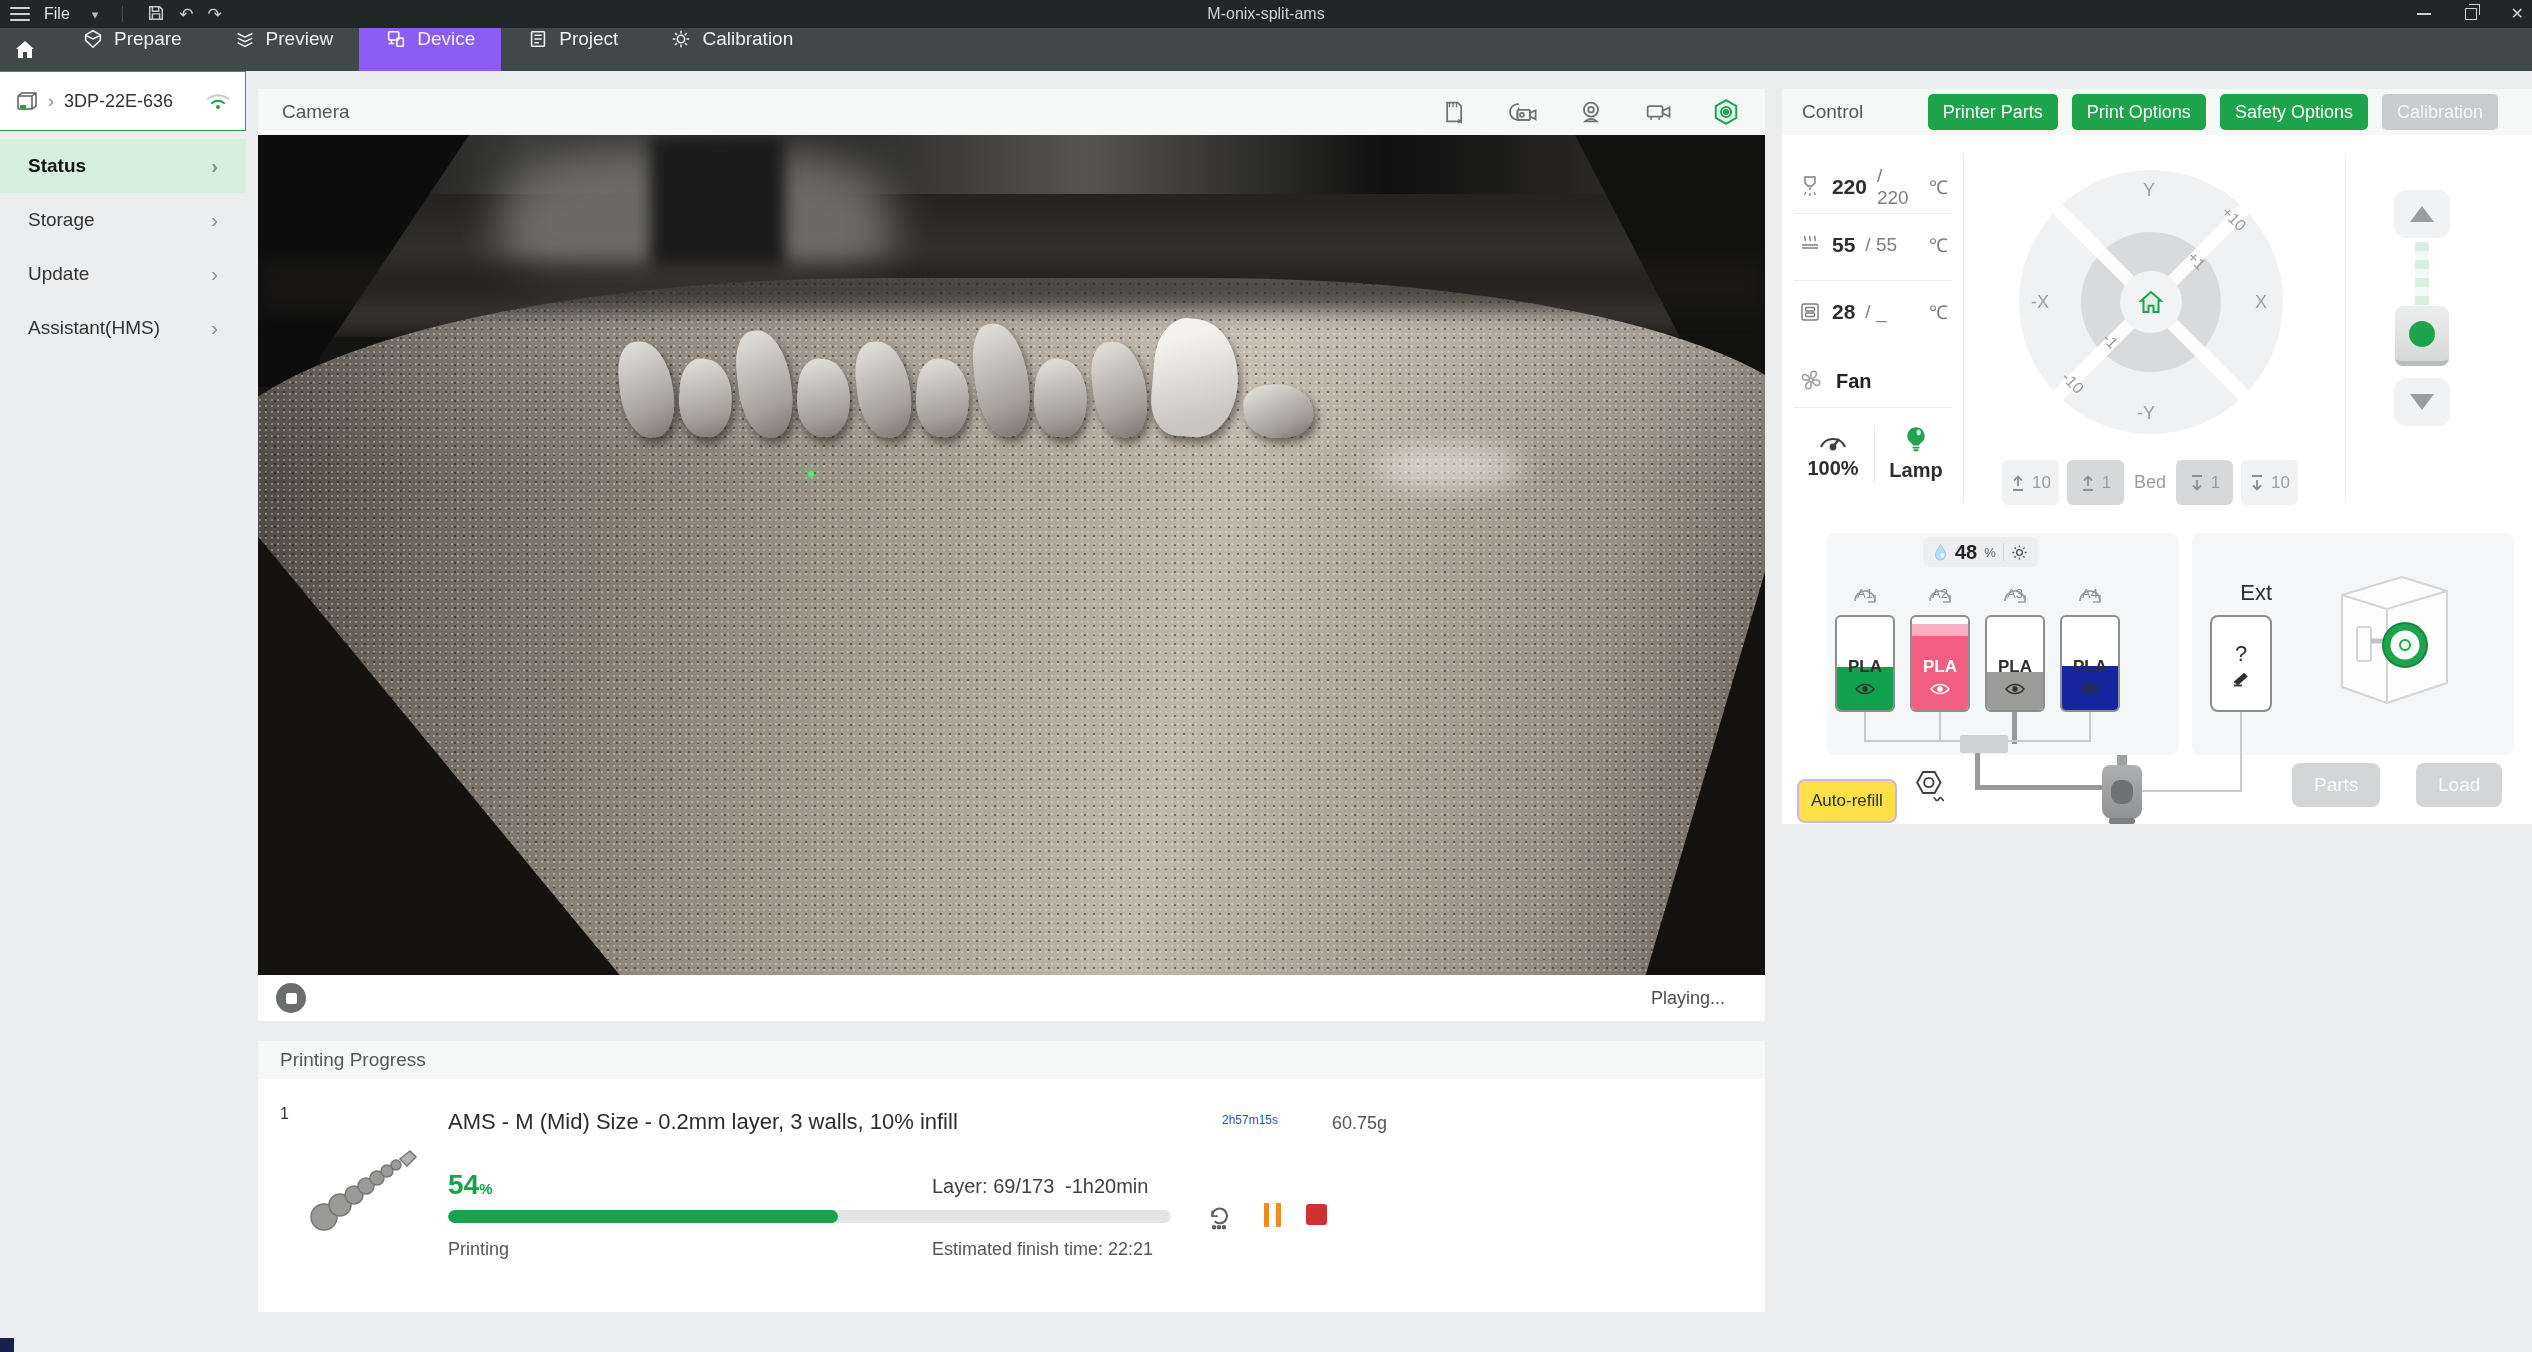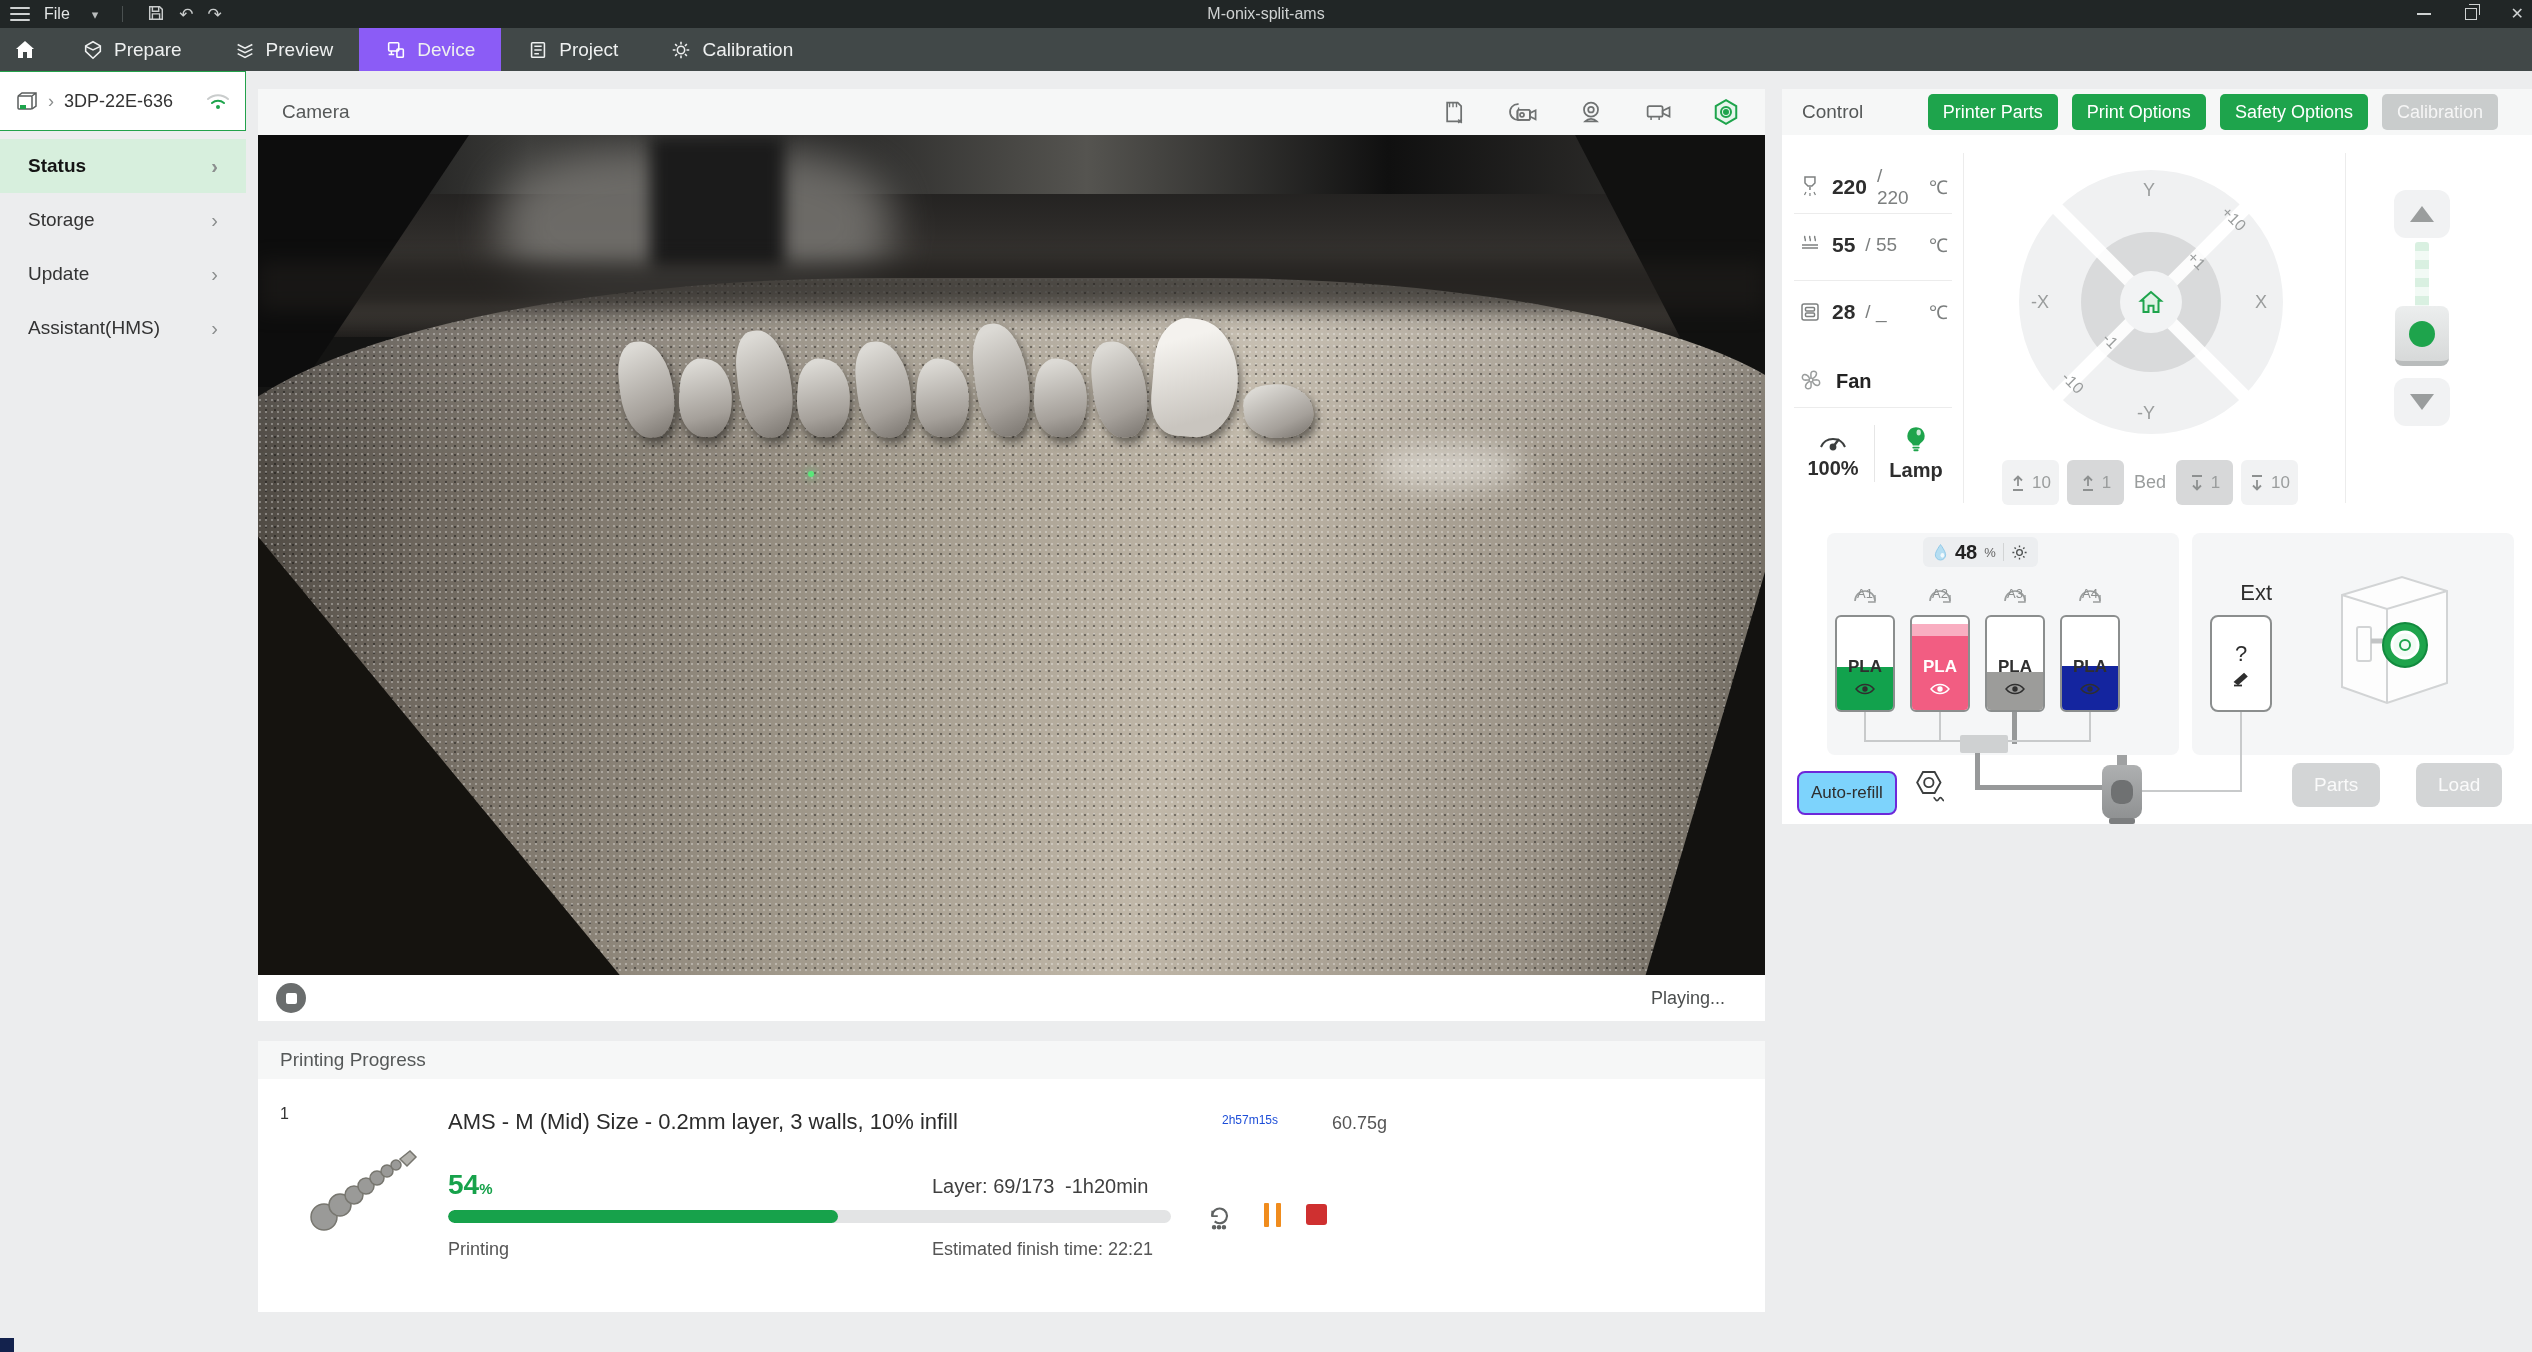--- a/index.html
+++ b/index.html
@@ -19,21 +19,21 @@
   .win-btns { position:absolute; right:8px; top:0; height:28px; display:flex; align-items:center; gap:34px; }
   .win-min { width:14px; height:2px; background:#cfd2d2; }
   .win-restore { width:12px; height:12px; border:1.5px solid #cfd2d2; position:relative; }
   .win-restore:before { content:''; position:absolute; left:3px; top:-5px; width:10px; height:10px; border:1.5px solid #cfd2d2; border-left:none; border-bottom:none; }
   .win-close { color:#cfd2d2; font-size:16px; line-height:1; }
 
   
   #tabbar { position:absolute; left:0; top:28px; width:2532px; height:43px; background:#414848; display:flex; align-items:stretch; }
   .home-slot { width:50px; display:flex; align-items:center; justify-content:center; }
   .tabs { display:flex; margin-left:6px; }
-  .tab { display:flex; align-items:center; gap:10px; padding:0 26px; color:#eef0f0; font-size:19px; cursor:pointer; }
+  .tab { display:flex; align-items:flex-start; gap:10px; padding:0 26px; color:#eef0f0; font-size:19px; cursor:pointer; }
   .tab.active { background:#8b5cf6; }
   .tab svg { display:block; }
 
   
   #printer-selector { position:absolute; left:0; top:71px; width:246px; height:60px; background:#fff; border:1px solid #23a24b; border-left:none; display:flex; align-items:center; padding:0 14px; gap:10px; }
   .prn-name { font-size:18px; color:#333; flex:1; }
   .side-item { position:absolute; left:0; width:246px; height:54px; display:flex; align-items:center; padding:0 28px; font-size:19px; color:#333; cursor:pointer; }
   .side-item .chev { margin-left:auto; color:#8b8e8e; font-size:20px; }
   .side-item.selected { background:#d7efdd; font-weight:bold; color:#141414; }
 
@@ -161,21 +161,21 @@
   .tube.thick { background:#97999a; }
   .hub { position:absolute; left:178px; top:600px; width:48px; height:18px; background:#cfd1d2; border-radius:2px; }
   .nozzle { position:absolute; left:320px; top:630px; width:40px; height:54px; background:linear-gradient(180deg,#aeb0b1,#8f9192); border-radius:8px 8px 10px 10px; display:flex; align-items:center; justify-content:center; }
   .nozzle:before { content:''; position:absolute; top:-10px; width:10px; height:10px; background:#9fa1a2; }
   .nozzle:after { content:''; position:absolute; bottom:-5px; width:26px; height:6px; background:#7c7e7f; border-radius:2px; }
   .nozzle-core { width:22px; height:24px; border-radius:40%; background:#6f7172; }
   .ext-slot-label { position:absolute; left:426px; top:445px; width:64px; text-align:right; font-size:22px; color:#2e2e2e; }
   .ext-slot { position:absolute; left:428px; top:480px; width:62px; height:97px; border:2px solid #8b8e8e; border-radius:8px; background:#fff; display:flex; flex-direction:column; align-items:center; justify-content:center; gap:4px; cursor:pointer; }
   .ext-q { font-size:22px; color:#2e2e2e; }
   .ams-actions { position:absolute; left:0; top:628px; width:750px; height:46px; }
-  .autorefill { position:absolute; left:15px; top:8px; height:44px; border:2px solid #6d28d9; border-radius:8px; background:#7dd3fc; font-size:17px; color:#2e2e2e; padding:0 12px; font-family:inherit; cursor:pointer; }
+  .autorefill { position:absolute; left:15px; top:16px; height:44px; border:2px solid #c4b5fd; border-radius:8px; background:#fde047; font-size:17px; color:#2e2e2e; padding:0 12px; font-family:inherit; cursor:pointer; }
   .gear-btn { position:absolute; left:128px; top:2px; cursor:pointer; }
   .gray-btn { position:absolute; top:0; height:44px; border:none; border-radius:8px; background:#d3d5d6; color:#fafafa; font-size:19px; font-family:inherit; padding:0 22px; cursor:pointer; }
 
   .taskbar-frag { position:absolute; left:0; top:1338px; width:14px; height:14px; background:#13224d; }
 </style>
 </head>
 <body>
 
 <div id="titlebar">
   <div class="tb-left">

